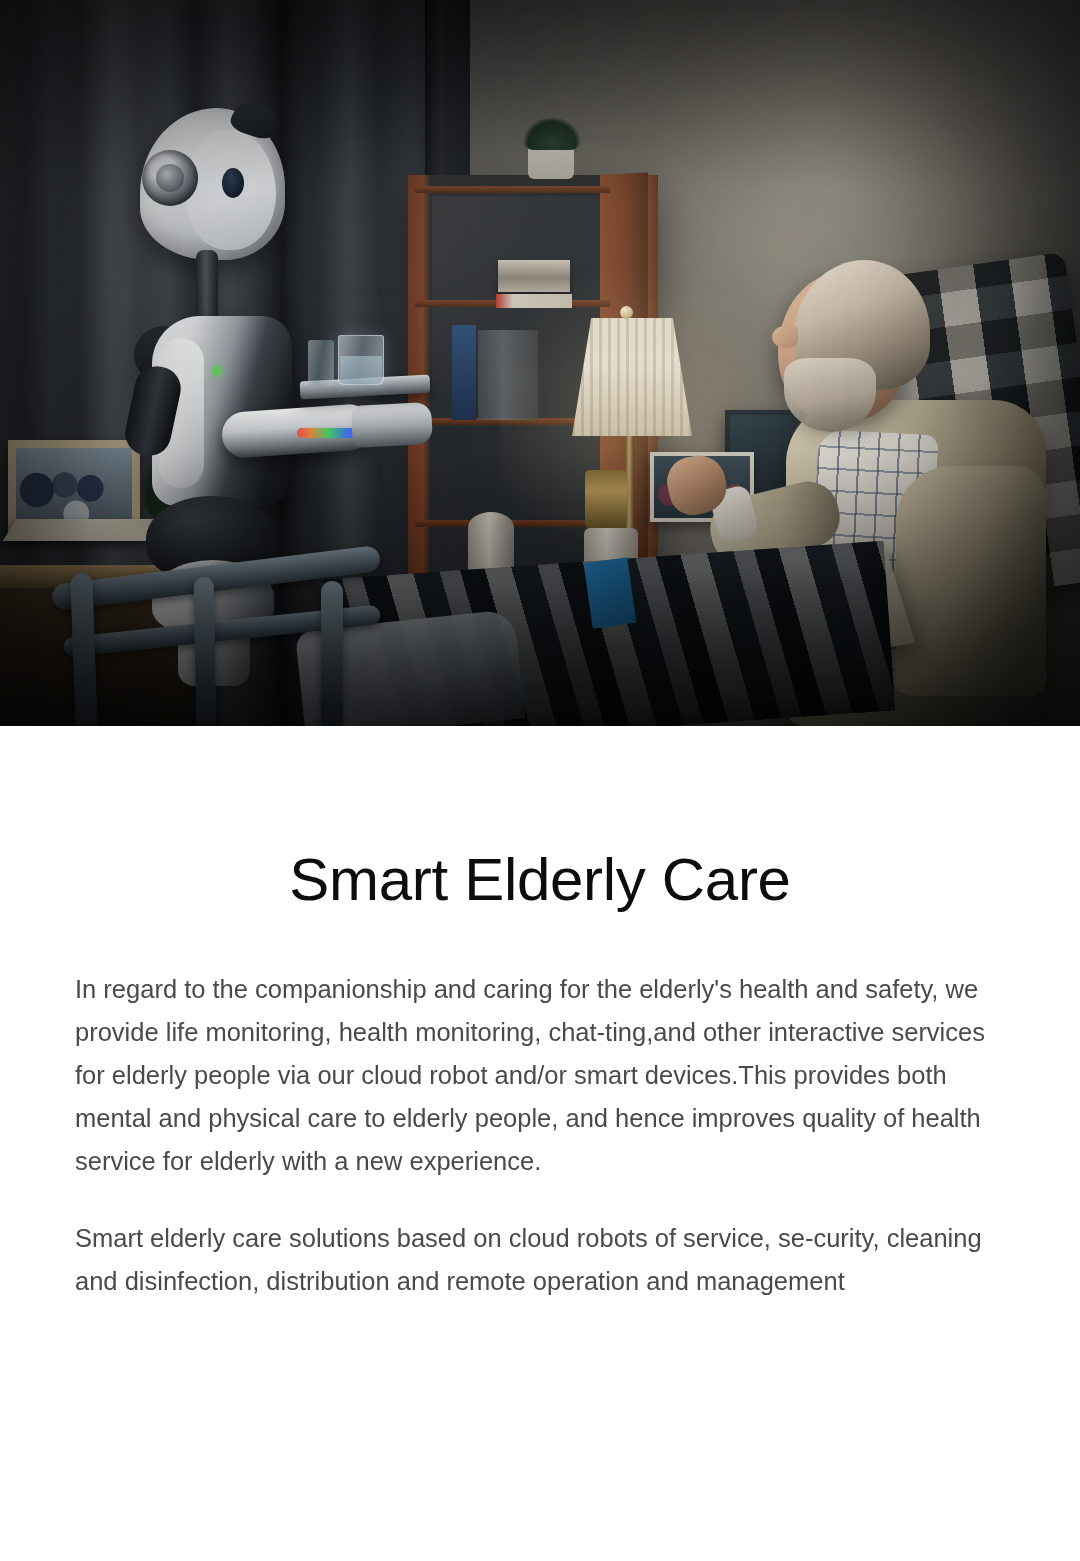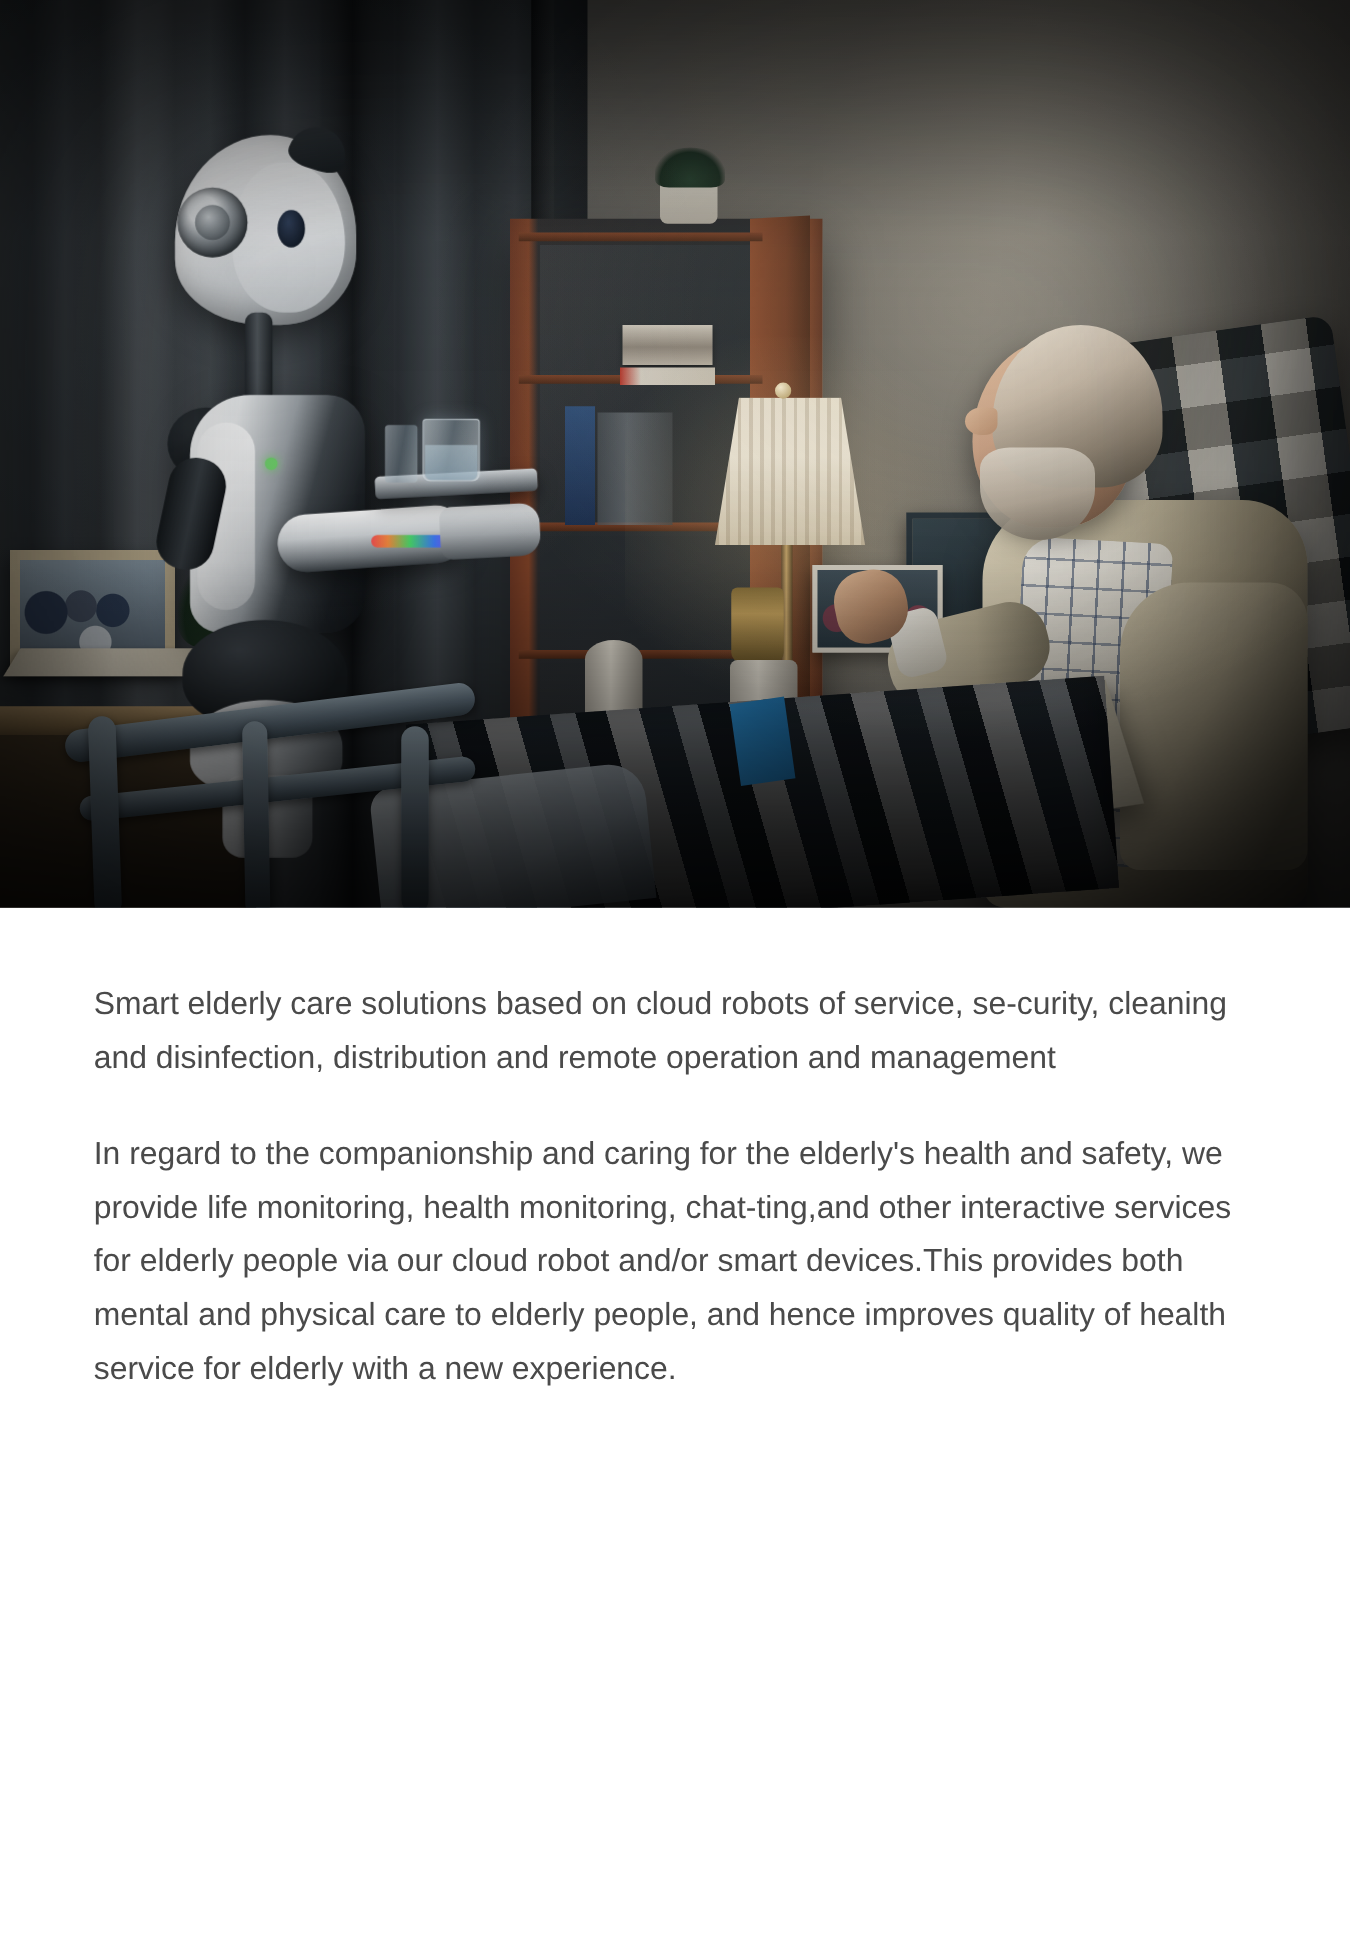--- a/index.html
+++ b/index.html
@@ -604,20 +604,21 @@
         <div class="bar v2"></div>
         <div class="bar v3"></div>
       </div>
 
       <div class="grade"></div>
       <div class="vignette"></div>
     </div>
   </div>
 
   <div class="content">
+    <h1 class="title">Smart Elderly Care</h1>
 
     <div class="paras">
+      <p class="para">In regard to the companionship and caring for the elderly's health and safety, we provide life monitoring, health monitoring, chat-ting,and other interactive services for elderly people via our cloud robot and/or smart devices.This provides both mental and physical care to elderly people, and hence improves quality of health service for elderly with a new experience.</p>
       <p class="para">Smart elderly care solutions based on cloud robots of service, se-curity, cleaning and disinfection, distribution and remote operation and management</p>
-      <p class="para">In regard to the companionship and caring for the elderly's health and safety, we provide life monitoring, health monitoring, chat-ting,and other interactive services for elderly people via our cloud robot and/or smart devices.This provides both mental and physical care to elderly people, and hence improves quality of health service for elderly with a new experience.</p>
     </div>
   </div>
 
 </div>
 
 </body></html>

